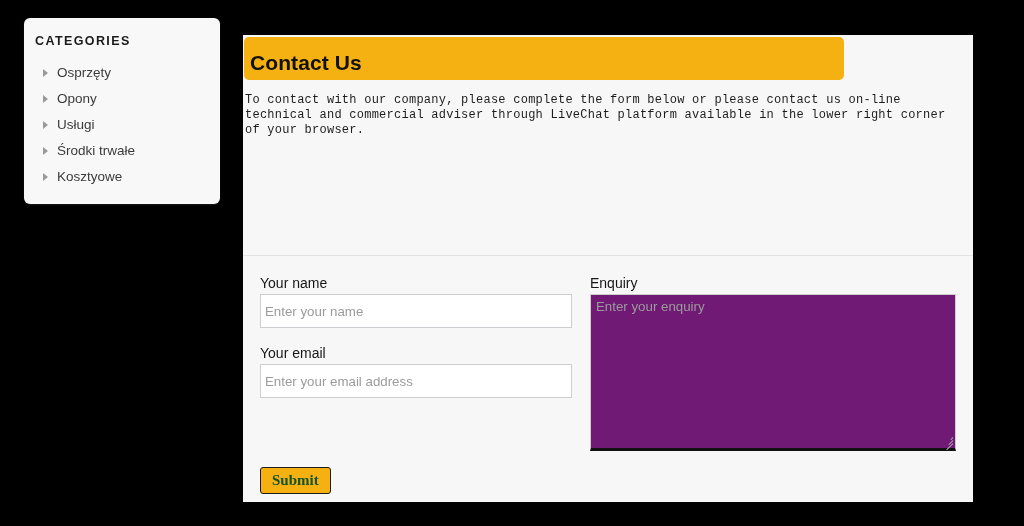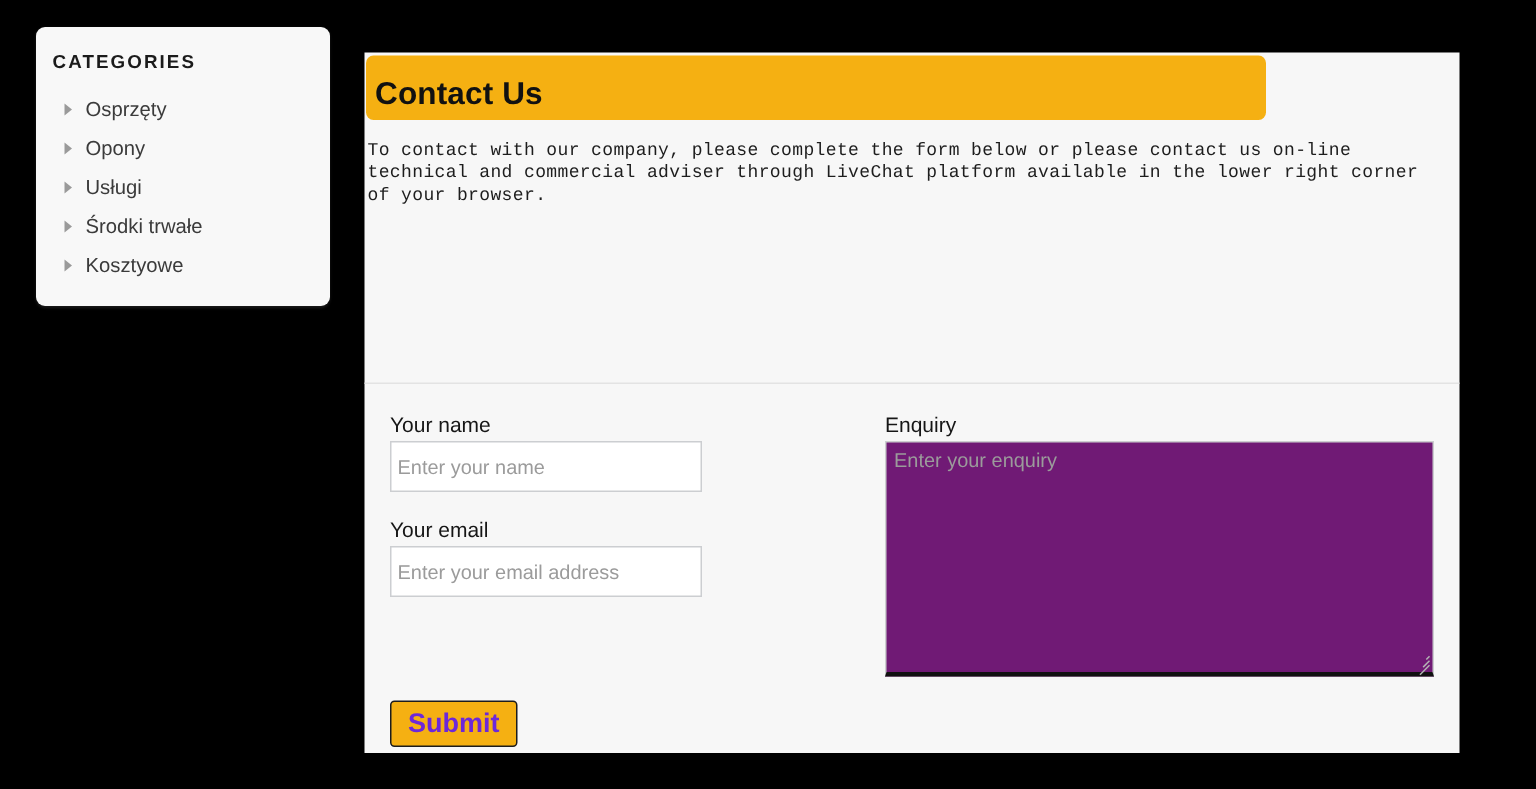--- a/index.html
+++ b/index.html
@@ -103,21 +103,21 @@
   .col-right { position: absolute; left: 347px; top: 12px; width: 366px; }
 
   .field-label {
     font-size: 14px;
     color: #161616;
     margin-bottom: 3px;
     display: block;
   }
   .text-input {
     display: block;
-    width: 208px;
+    width: 312px;
     height: 20px;
     border: 1px solid #ccced1;
     background: #ffffff;
     font-size: 13.3px;
     color: #9b9b9b;
     padding: 16px 4px;
     font-family: "Liberation Sans", sans-serif;
     outline: none;
   }
   .text-input::placeholder { color: #9b9b9b; opacity: 1; }
@@ -157,26 +157,26 @@
   .resize-grip i:nth-child(1) { bottom: 1px; width: 9px; }
   .resize-grip i:nth-child(2) { bottom: 4px; width: 6px; }
   .resize-grip i:nth-child(3) { bottom: 7px; width: 3px; }
 
   .submit-btn {
     position: absolute;
     left: 17px; top: 204px;
     background: #f5b012;
     border: 1px solid #1c1c1c;
     border-radius: 3px;
-    font-size: 18px;
+    font-size: 15px;
     font-weight: bold;
-    color: #6d28d9;
+    color: #14532d;
     padding: 4px 11px;
     cursor: pointer;
-    font-family: Liberation Sans, sans-serif;
+    font-family: Liberation Serif, serif;
   }
 </style>
 </head>
 <body>
 
 <div class="page">
 
   <aside class="sidebar">
     <div class="sidebar-title">CATEGORIES</div>
     <ul class="cat-list">

